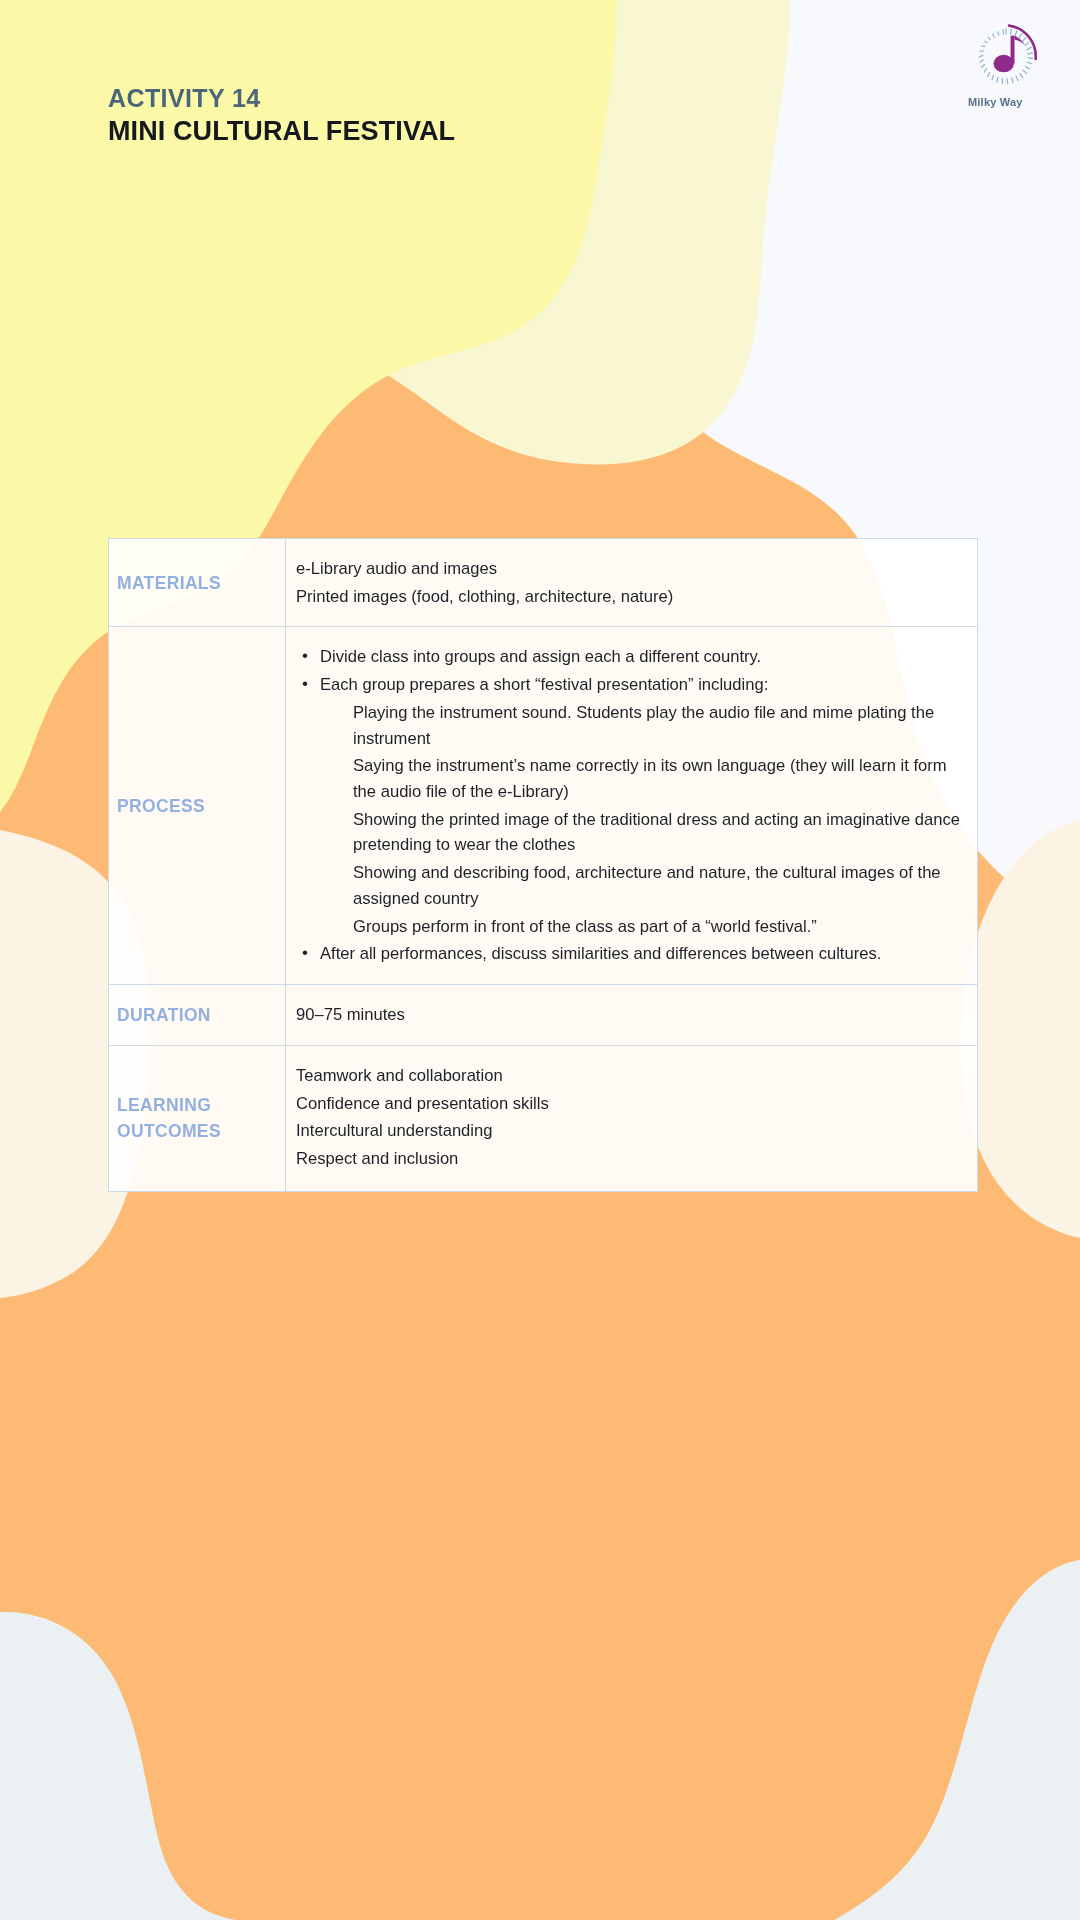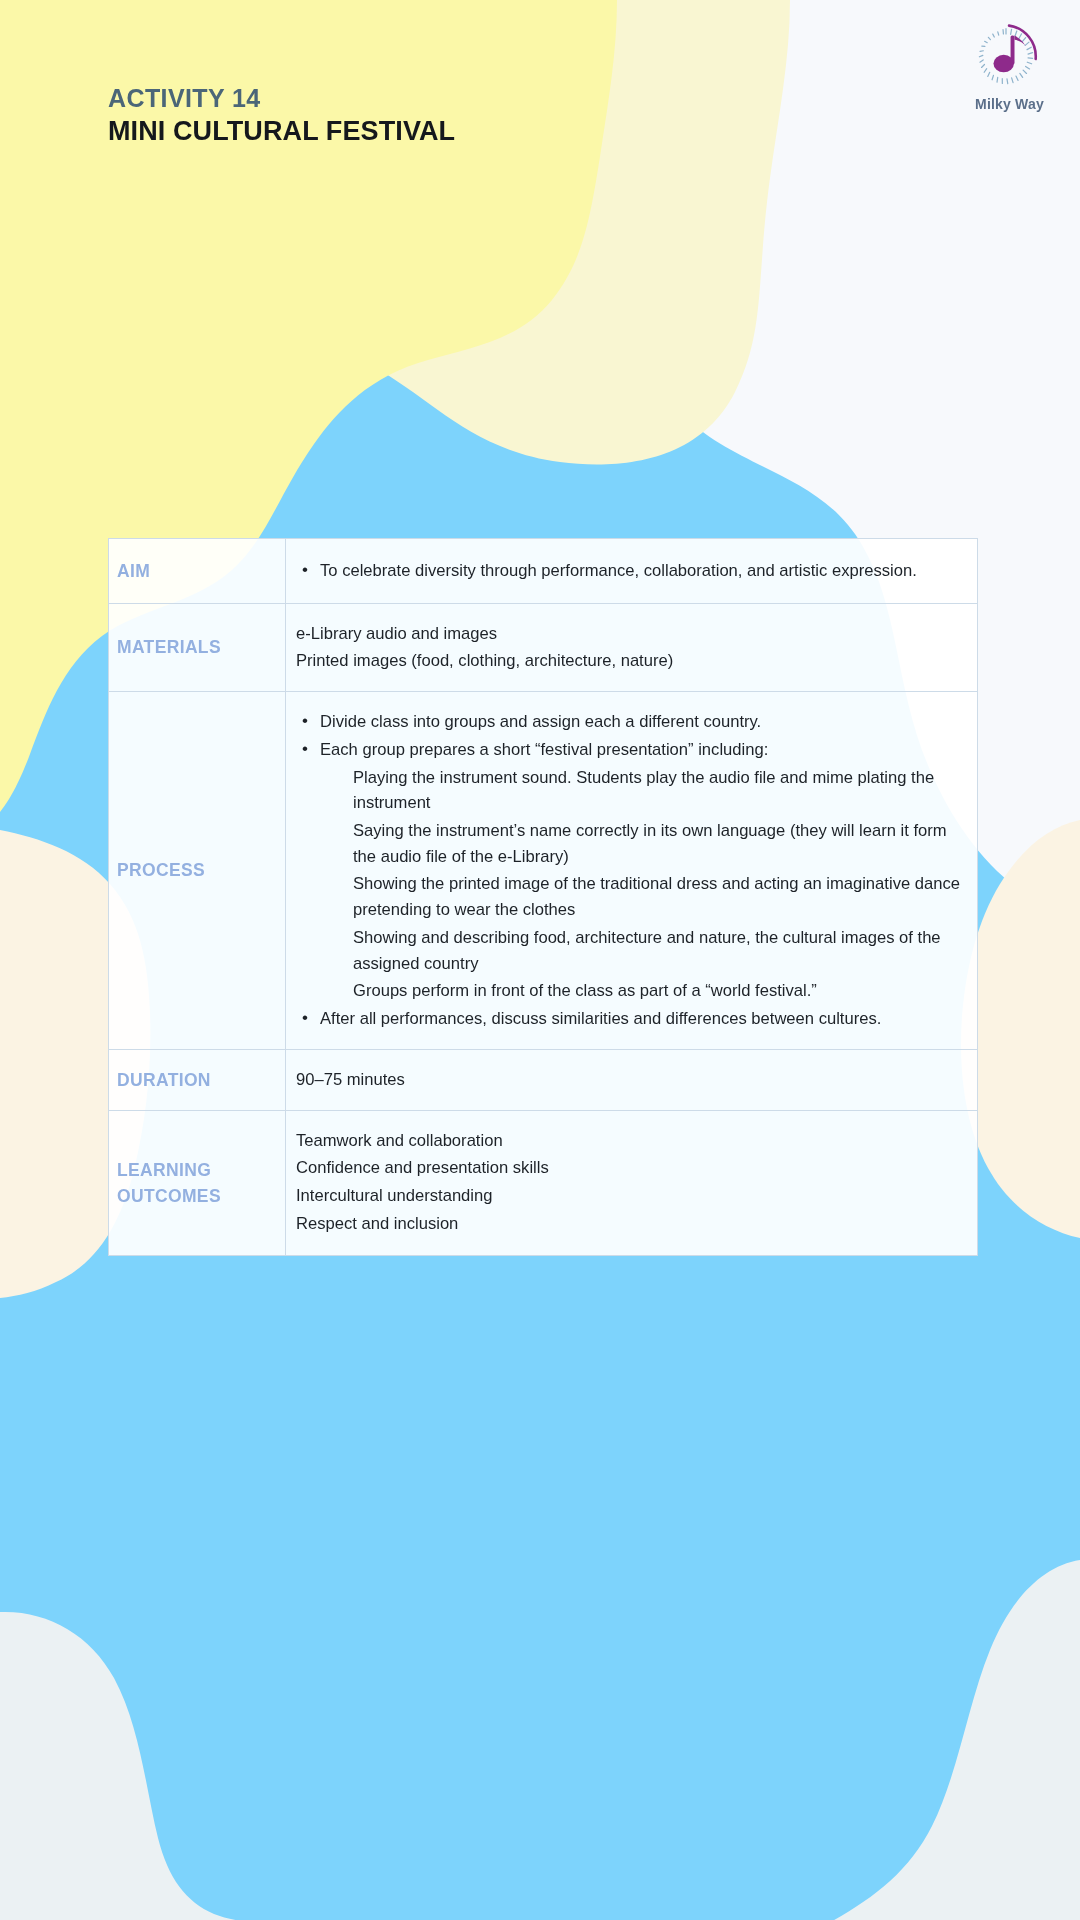--- a/index.html
+++ b/index.html
@@ -8,21 +8,21 @@
     background: #ffffff;
   }
   body {
     font-family: "Liberation Sans", sans-serif;
   }
   #page {
     position: relative;
     width: 1080px;
     height: 1920px;
     overflow: hidden;
-    background: #7dd3fc;
+    background: #fdba74;
   }
 
   
   .bg-layer {
     position: absolute;
     inset: 0;
     width: 1080px;
     height: 1920px;
     pointer-events: none;
   }
@@ -220,33 +220,25 @@
       </g>
 
       <path d="M54,10 A41,41 0 0 1 89,54" fill="none" stroke="#8e2a8b" stroke-width="3.4" stroke-linecap="round"></path>
 
       <g fill="#8e2a8b">
         <ellipse cx="47" cy="60" rx="13.5" ry="11.5"></ellipse>
         <rect x="56" y="23" width="5.2" height="38" rx="2"></rect>
         <path d="M61.2,23 C68,27 73,31 75.5,37 C73,32.6 67,29.4 61.2,28.6 Z"></path>
       </g>
     </svg>
-    <div style="text-align:right;font-size:14px;font-weight:bold;color:#5b6f8a;letter-spacing:0.2px;margin-top:-2px;">Milky Way</div>
+    <div style="text-align:left;font-size:11px;font-weight:bold;color:#5b6f8a;letter-spacing:0.2px;margin-top:-2px;">Milky Way</div>
   </div>
 
   <div class="table-wrap">
 
-    <div class="row row-aim">
-      <div class="cell-label">
-        <span class="lbl">AIM</span>
-      </div>
-      <div class="cell-body">
-        <div class="bullet-item">To celebrate diversity through performance, collaboration, and artistic expression.</div>
-      </div>
-    </div>
 
     <div class="row row-materials">
       <div class="cell-label">
         <span class="lbl">MATERIALS</span>
       </div>
       <div class="cell-body">
         <div class="plain-line">e-Library audio and images</div>
         <div class="plain-line">Printed images (food, clothing, architecture, nature)</div>
       </div>
     </div>

